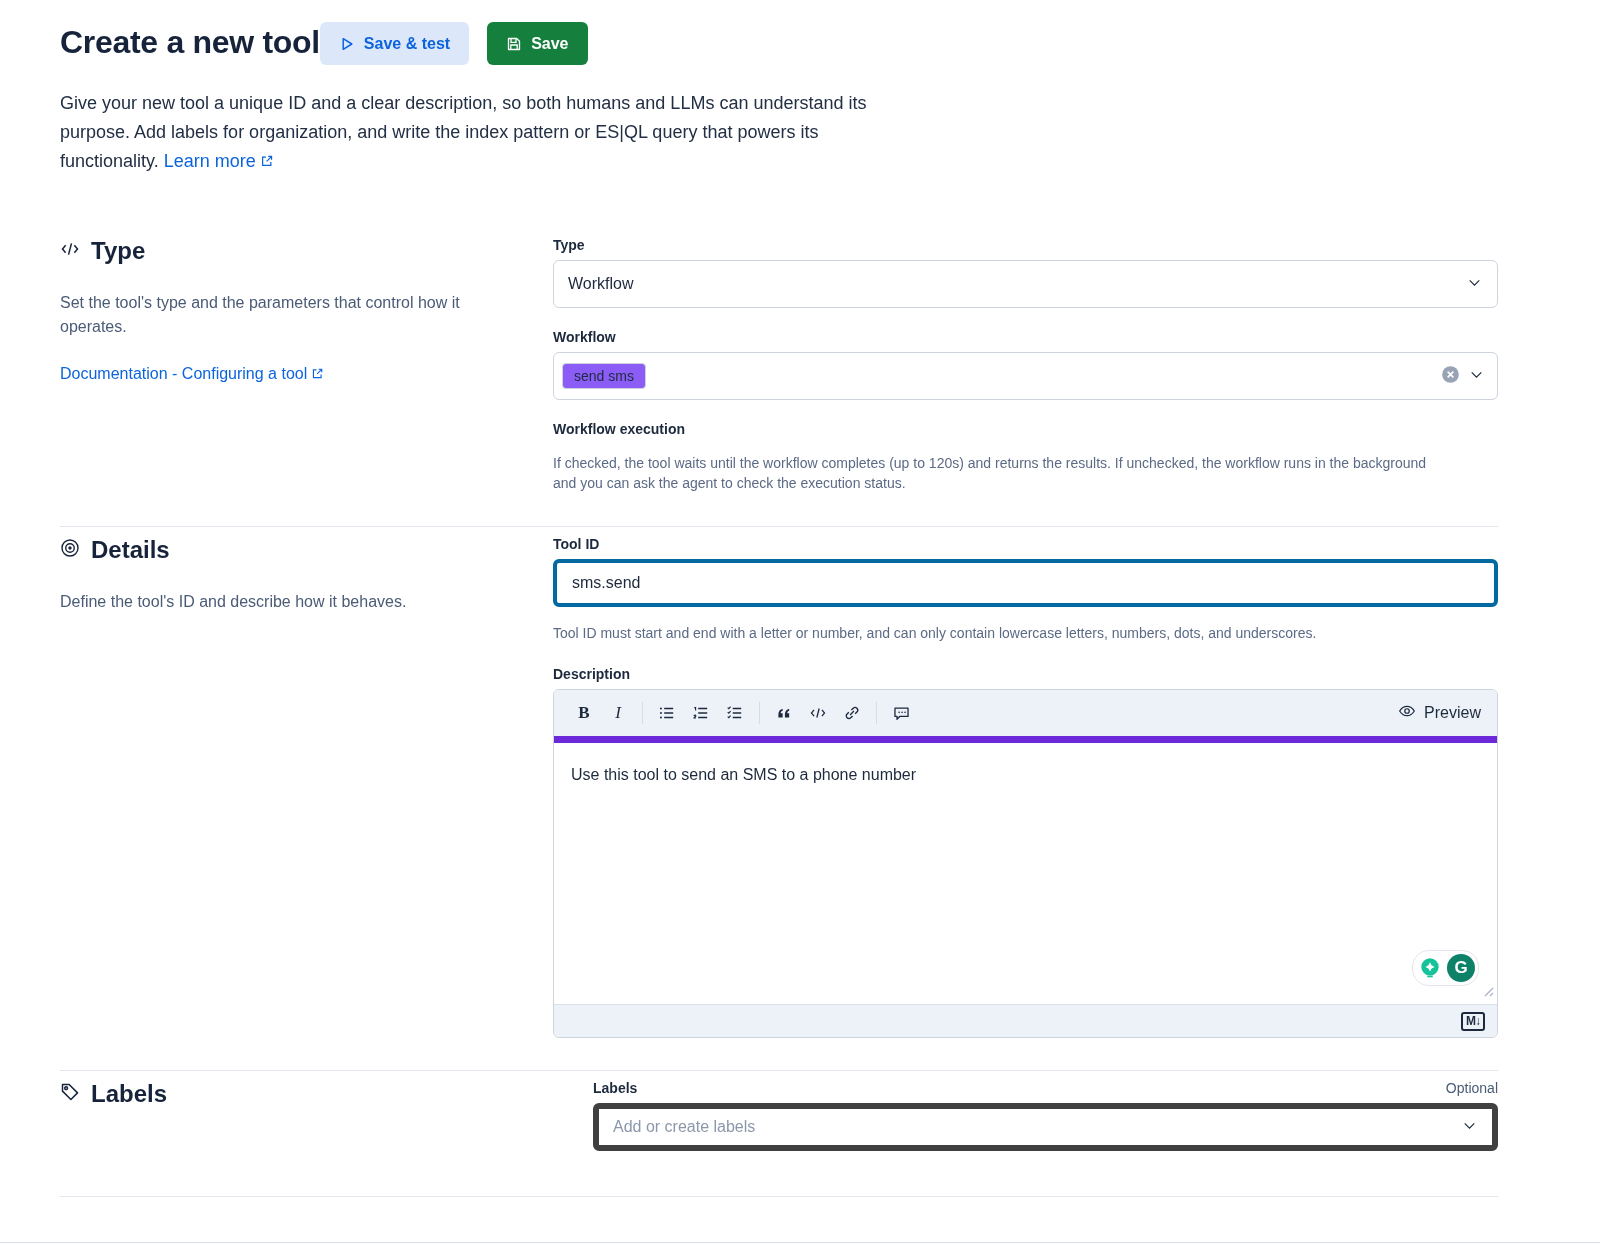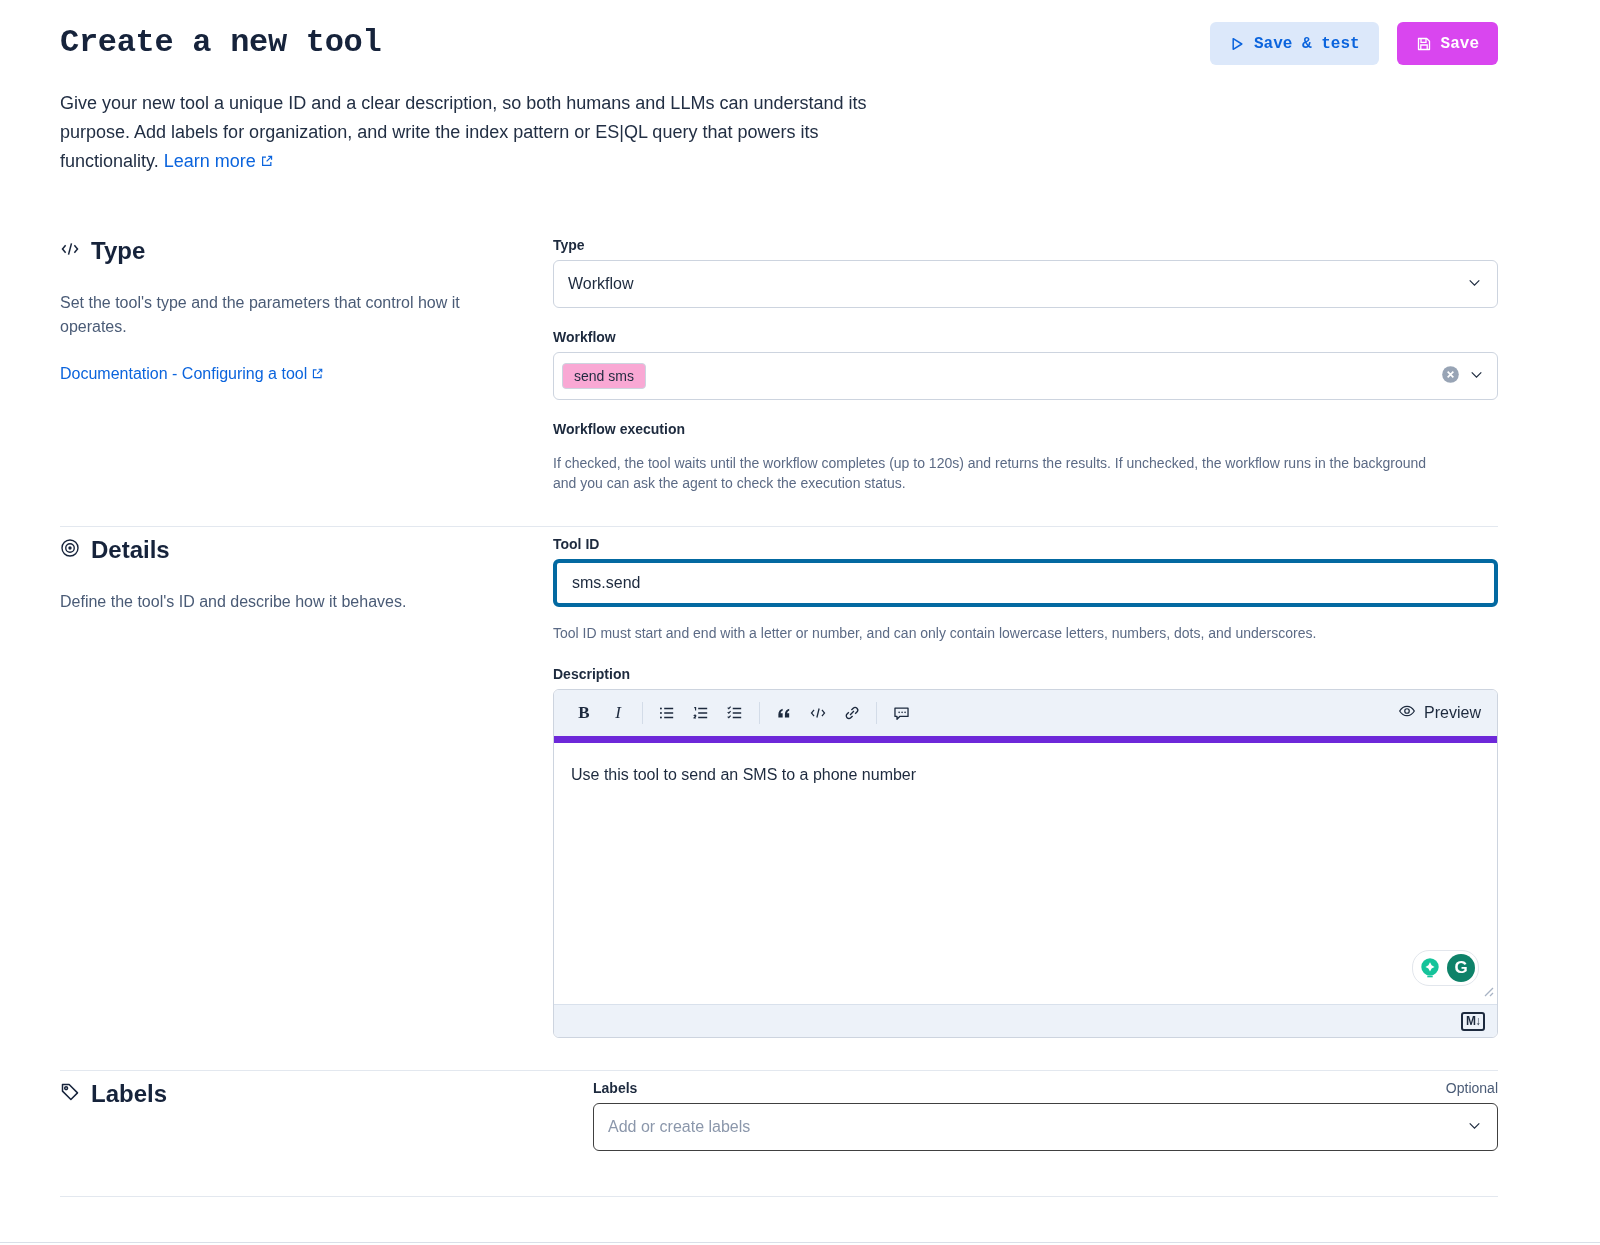--- a/index.html
+++ b/index.html
@@ -1,28 +1,28 @@
 <!DOCTYPE html>
 <html><head>
 <meta charset="utf-8">
 <style>
   * { margin:0; padding:0; box-sizing:border-box; }
   html,body { width:1600px; height:1245px; background:#fff; overflow:hidden;
     font-family:"Liberation Sans","DejaVu Sans",sans-serif; color:#1D2A3E; }
   .page { position:relative; width:1600px; height:1245px; padding:22px 102px 0 60px; }
 
   
-  .header-row { display:flex; justify-content:space-between; align-items:flex-start;font-family:Liberation Mono, monospace; }
+  .header-row { display:flex; align-items:flex-start; }
   .page-title { font-size:32px; font-weight:700; letter-spacing:-0.3px; color:#16233B; padding-top:2px; }
   .header-actions { display:flex; gap:18px; }
   .btn { display:flex; align-items:center; gap:9px; height:43px; padding:0 19px;
     border:none; border-radius:6px; font-size:16px; font-weight:600; cursor:pointer;
     font-family:inherit; }
   .btn-light { background:#DCE8FA; color:#0B64DD; }
-  .btn-primary { background:#d946ef; color:#fff; }
+  .btn-primary { background:#15803d; color:#fff; }
   .btn svg { display:block; }
 
   .subtitle { margin-top:24px; max-width:838px; font-size:18px; line-height:29px; color:#222F44; }
   .link { color:#0B64DD; text-decoration:none; font-weight:500; cursor:pointer; }
   .ext-icon { display:inline-block; vertical-align:-1px; margin-left:4px; }
 
   
   .form-row { display:flex; }
   .col-left { width:455px; flex-shrink:0; }
   .col-right { flex:1; margin-left:38px; }
@@ -31,21 +31,21 @@
   .doc-link { display:inline-block; margin-top:26px; font-size:16px; font-weight:500; }
 
   .divider { border:none; border-top:1px solid #E3E8EF; }
 
   .field-label { font-size:14px; font-weight:600; color:#1D2A3E; margin-bottom:7px; }
   .control { display:flex; align-items:center; height:48px; width:100%;
     border:1px solid #CDD4DF; border-radius:6px; background:#fff; padding:0 14px;
     font-size:16px; color:#1D2A3E; }
   .select-box { justify-content:space-between; cursor:pointer; }
   .combo { justify-content:space-between; padding:0 12px 0 8px; cursor:text; }
-  .pill { display:inline-block; border:1px solid #CDD4DF; border-radius:4px; background:#f9a8d4;
+  .pill { display:inline-block; border:1px solid #CDD4DF; border-radius:4px; background:#8b5cf6;
     padding:4px 11px; font-size:14px; color:#1D2A3E; }
   .combo-right { display:flex; align-items:center; gap:8px; }
   .field-gap { height:21px; }
   .help-text { margin-top:16px; font-size:14px; line-height:20px; color:#5B6A85; }
 
   .checkbox-row { display:flex; align-items:center; gap:10px; margin-top:11px; cursor:pointer; }
   .checkbox { width:19px; height:19px; border-radius:4px; background:#0B64DD;
     display:flex; align-items:center; justify-content:center; flex-shrink:0; }
   .checkbox-label { font-size:16px; color:#1D2A3E; }
 
@@ -72,21 +72,21 @@
   .g-logo { background:#0E8269; color:#fff; font-weight:700; font-size:17px; }
   .resize-handle { position:absolute; right:3px; bottom:3px; }
   .editor-footer { display:flex; align-items:center; justify-content:flex-end; height:33px;
     background:#EDF2F9; border-top:1px solid #D9E1EC; padding:0 12px; }
   .md-badge { border:2px solid #1D2A3E; border-radius:3px; font-size:12px; font-weight:700;
     padding:0px 3px 1px 3px; color:#1D2A3E; letter-spacing:-1px; }
 
   .labels-row-top { display:flex; justify-content:space-between; align-items:flex-end; margin-bottom:7px; }
   .optional { font-size:14px; color:#4A5B76; }
   .labels-combo { display:flex; align-items:center; justify-content:space-between;
-    height:48px; border:1px solid #404040; border-radius:6px; padding:0 14px; }
+    height:48px; border:6px solid #404040; border-radius:6px; padding:0 14px; }
   .placeholder { font-size:16px; color:#8B97AB; }
 
   .bottom-line { position:absolute; left:0; right:0; bottom:2px; border-top:1px solid #D9DFE8; }
 </style>
 </head>
 <body>
 
 <div class="page">
 
   <div class="header-row">

